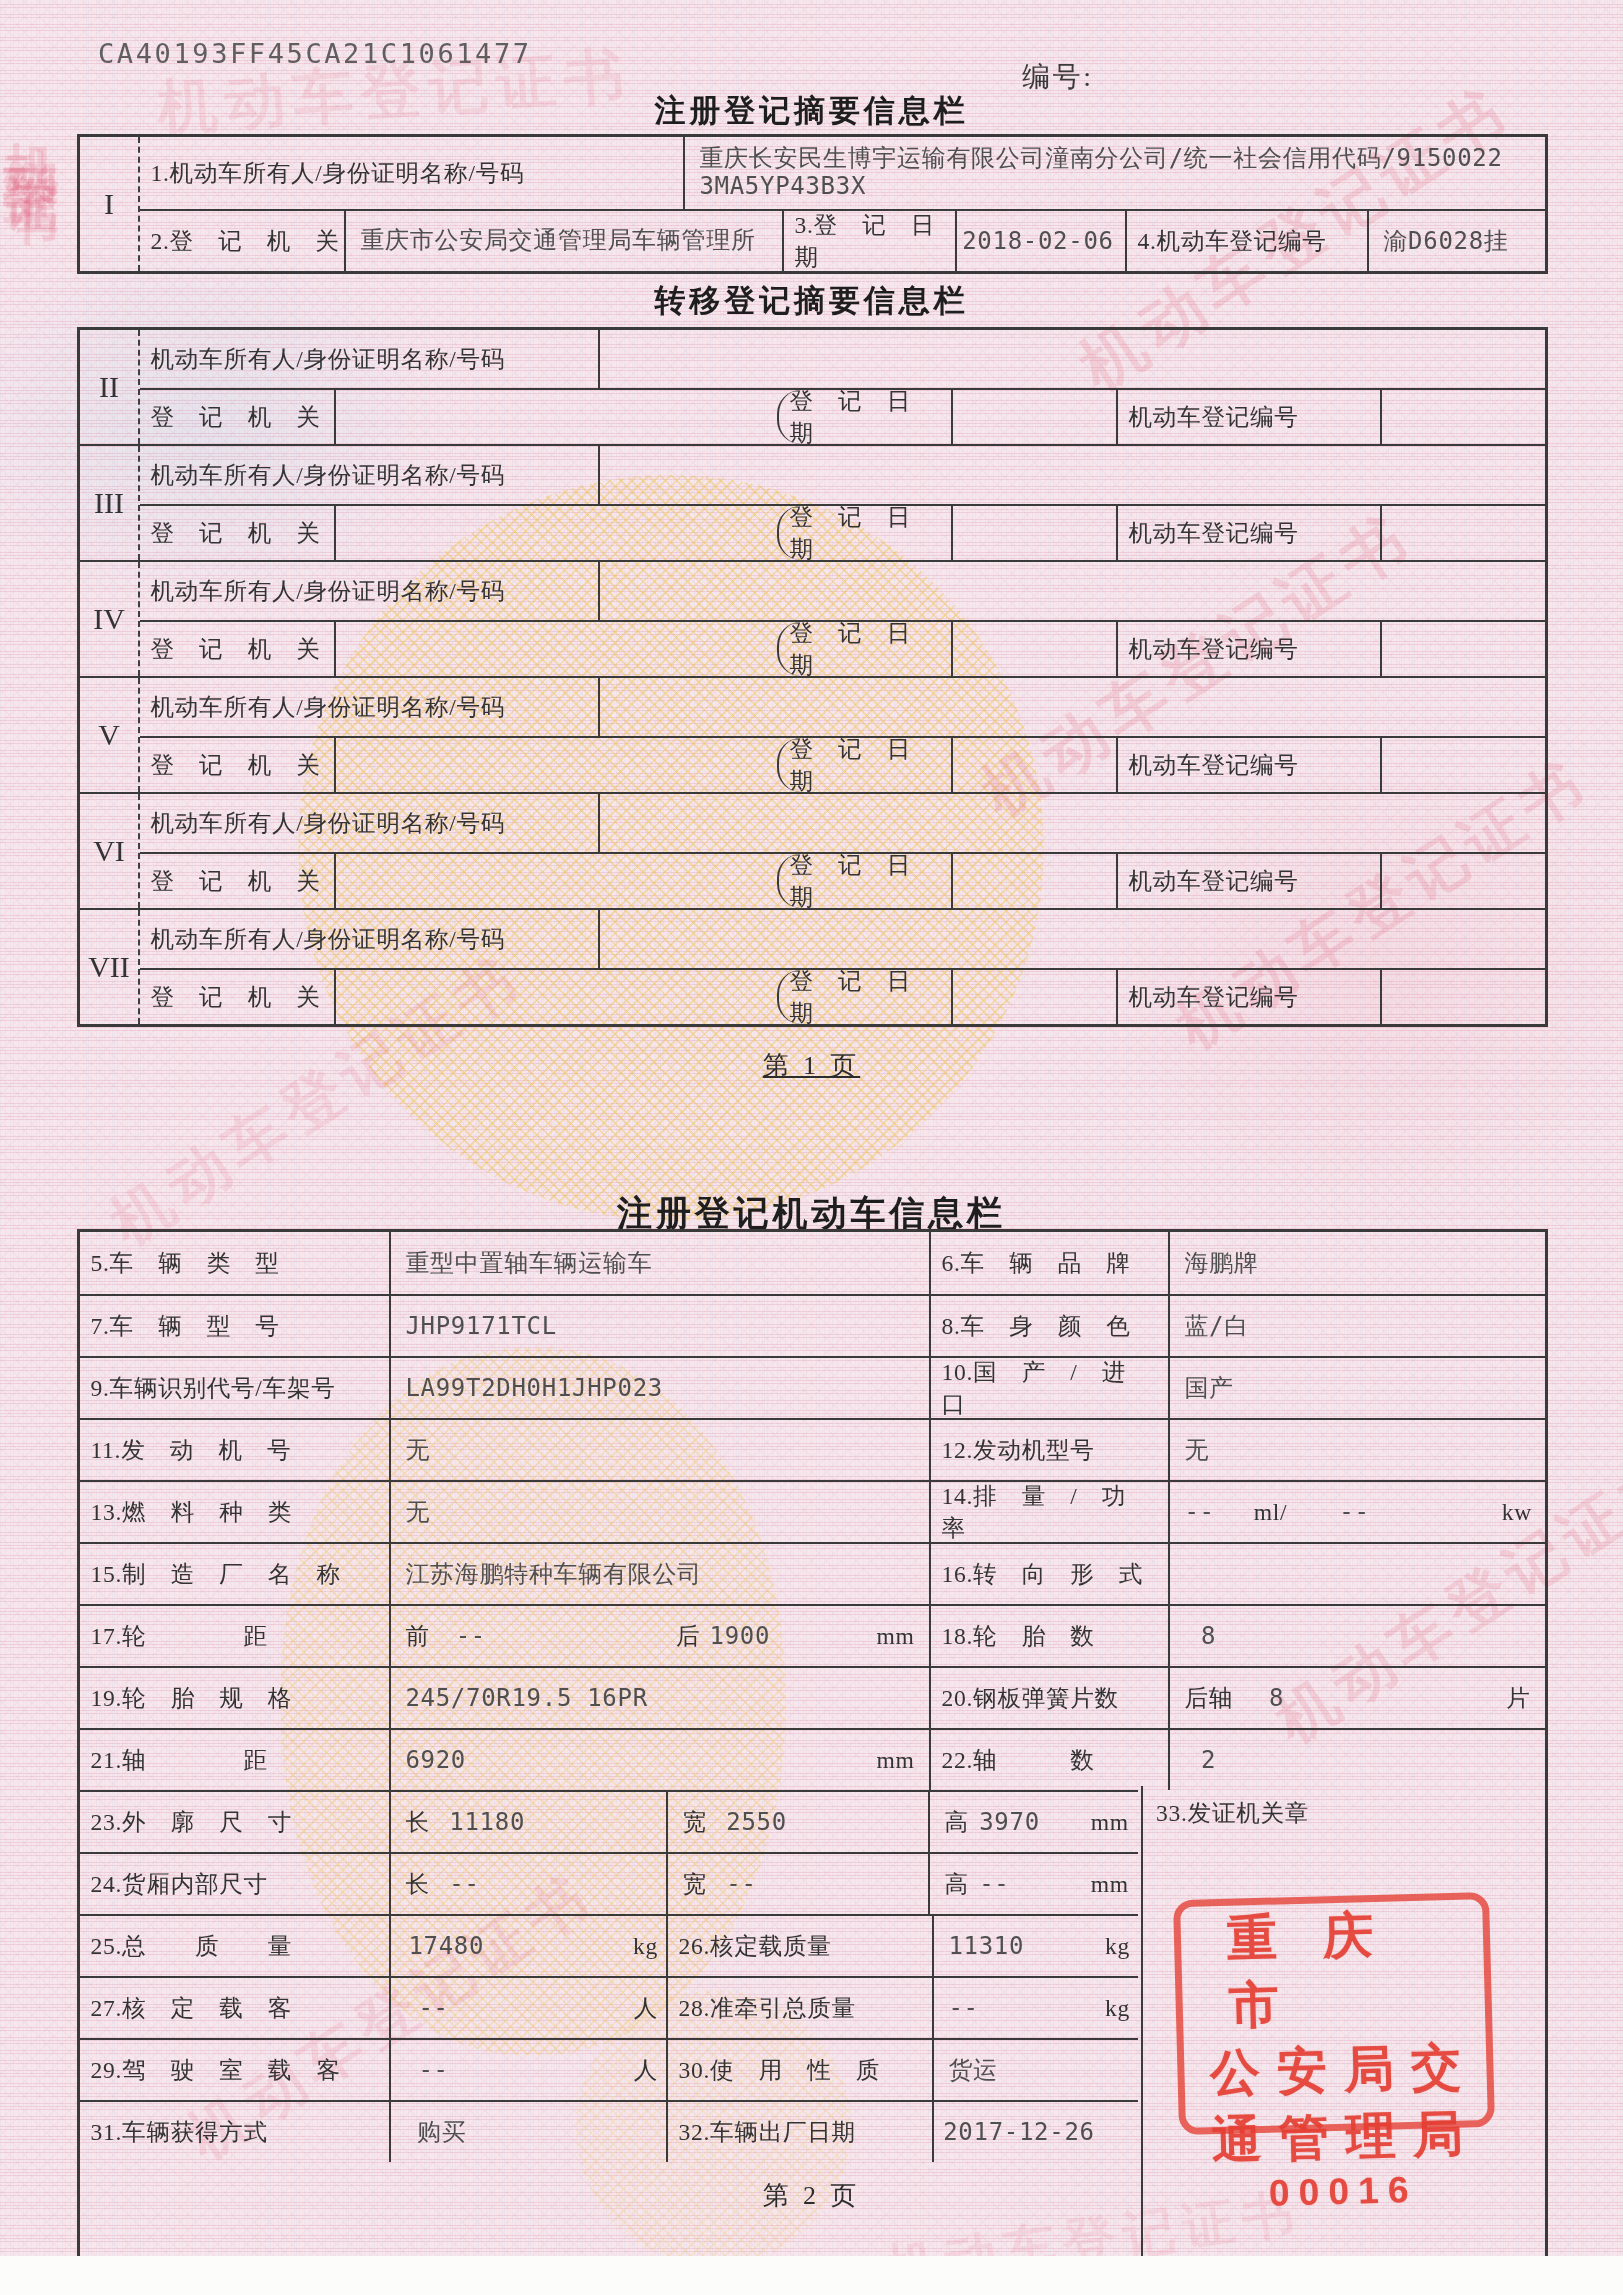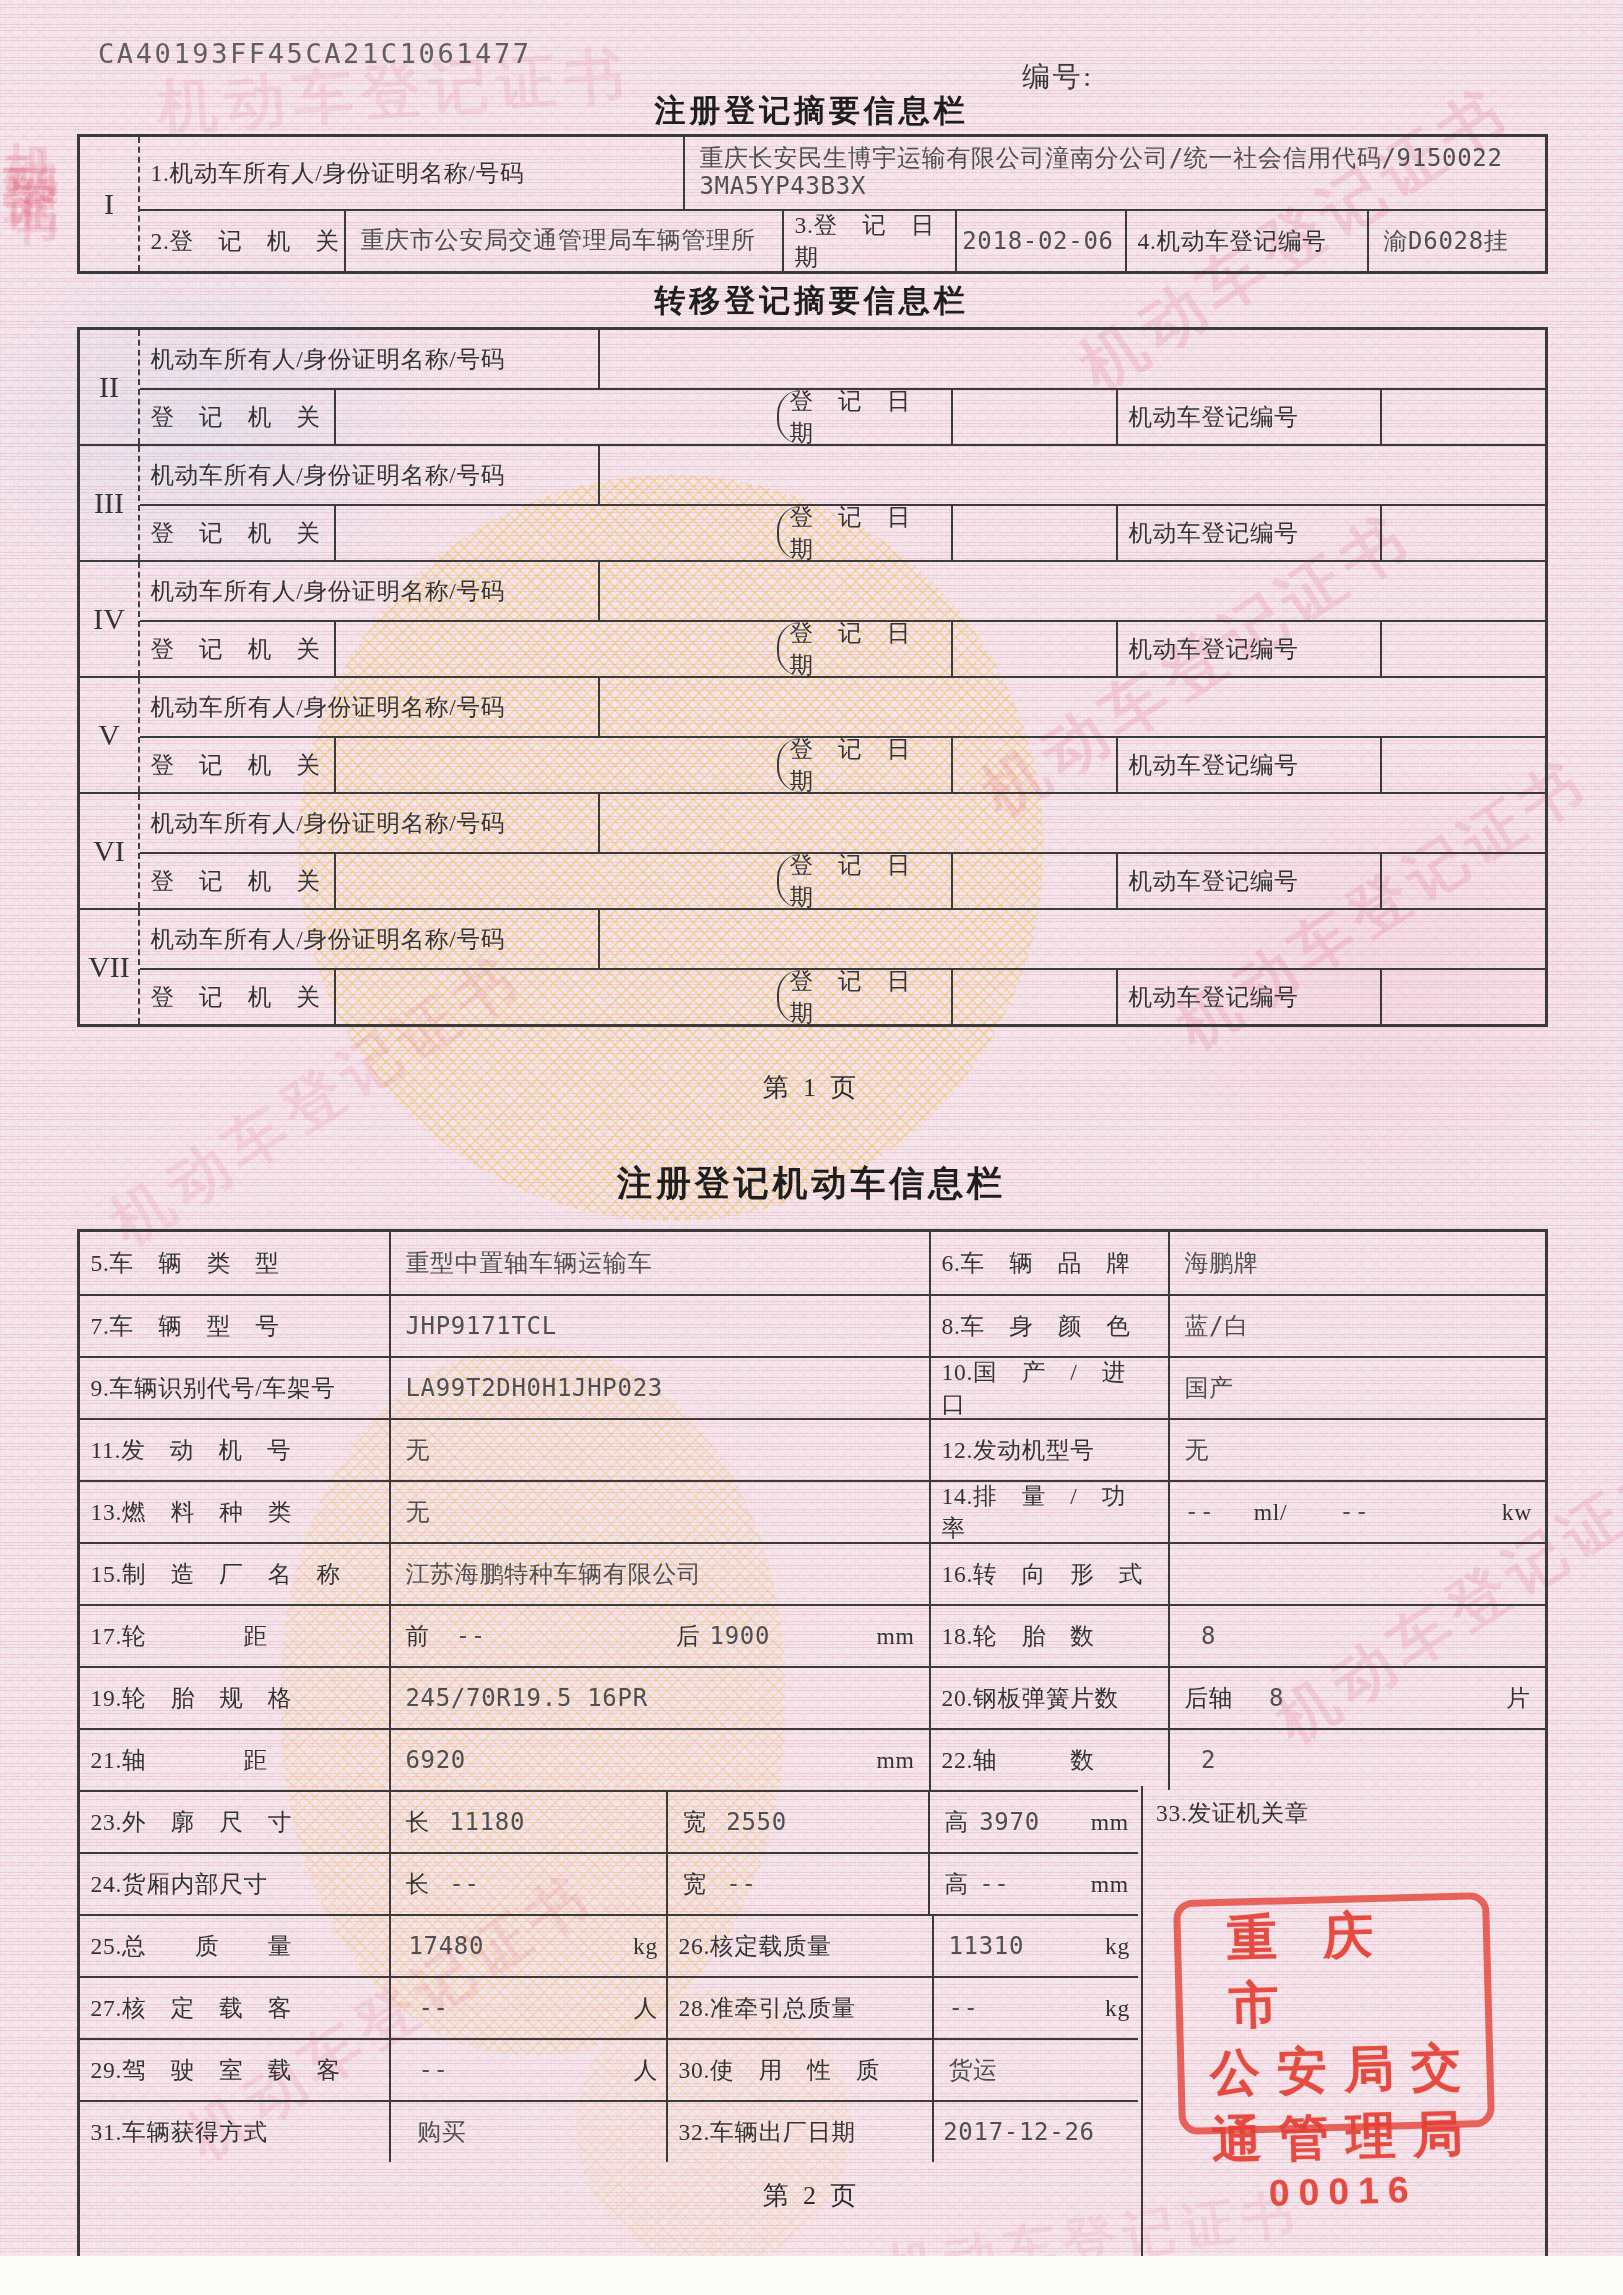--- a/index.html
+++ b/index.html
@@ -34,23 +34,23 @@
   .barcode{position:absolute;left:1121px;top:41px;width:463px;z-index:2;}
   .bars{height:63px;
     background:repeating-linear-gradient(90deg,#1c1c1c 0 2.6px,transparent 2.6px 6.5px,#1c1c1c 6.5px 8.5px,transparent 8.5px 14.4px,#1c1c1c 14.4px 19.6px,transparent 19.6px 23px,#1c1c1c 23px 25px,transparent 25px 31px);}
   .bcd{margin-top:2.6px;font-family:"DejaVu Sans Mono",monospace;font-size:23.6px;color:#2e2e2e;
     letter-spacing:19.6px;padding-left:5.2px;white-space:nowrap;}
   
   .sec-title{position:absolute;left:0;width:100%;text-align:center;z-index:2;
     font-family:"Liberation Sans",sans-serif;font-weight:bold;color:#1e1e1e;letter-spacing:3.9px;}
   .t1{top:90px;font-size:31px;}
   .t2{top:280px;font-size:31px;}
-  .t3{top:1160px;font-size:35px;}
+  .t3{top:1190px;font-size:35px;}
   .pfoot{position:absolute;left:0;width:100%;text-align:center;font-size:26px;color:#2c2c2c;z-index:2;letter-spacing:3.9px;}
-  .f1{top:1070px;} .f2{top:2178px;}
+  .f1{top:1048px;text-decoration:underline;} .f2{top:2178px;}
   
   .tbl{position:absolute;left:77px;width:1471px;border:3.3px solid #3a3a3a;box-sizing:border-box;z-index:2;}
   .tbl1{top:134px;}
   .tbl2{top:327px;}
   .tbl3{top:1229px;height:1143px;}
   .sec{position:relative;padding-left:60px;}
   .sec + .sec{border-top:2.6px solid #3a3a3a;}
   .roman{position:absolute;left:0;top:0;bottom:0;width:60px;display:flex;align-items:center;
     justify-content:center;border-right:2px dashed #3f3f3f;font-size:30px;color:#333;
     font-family:"Liberation Serif",serif;box-sizing:border-box;}

